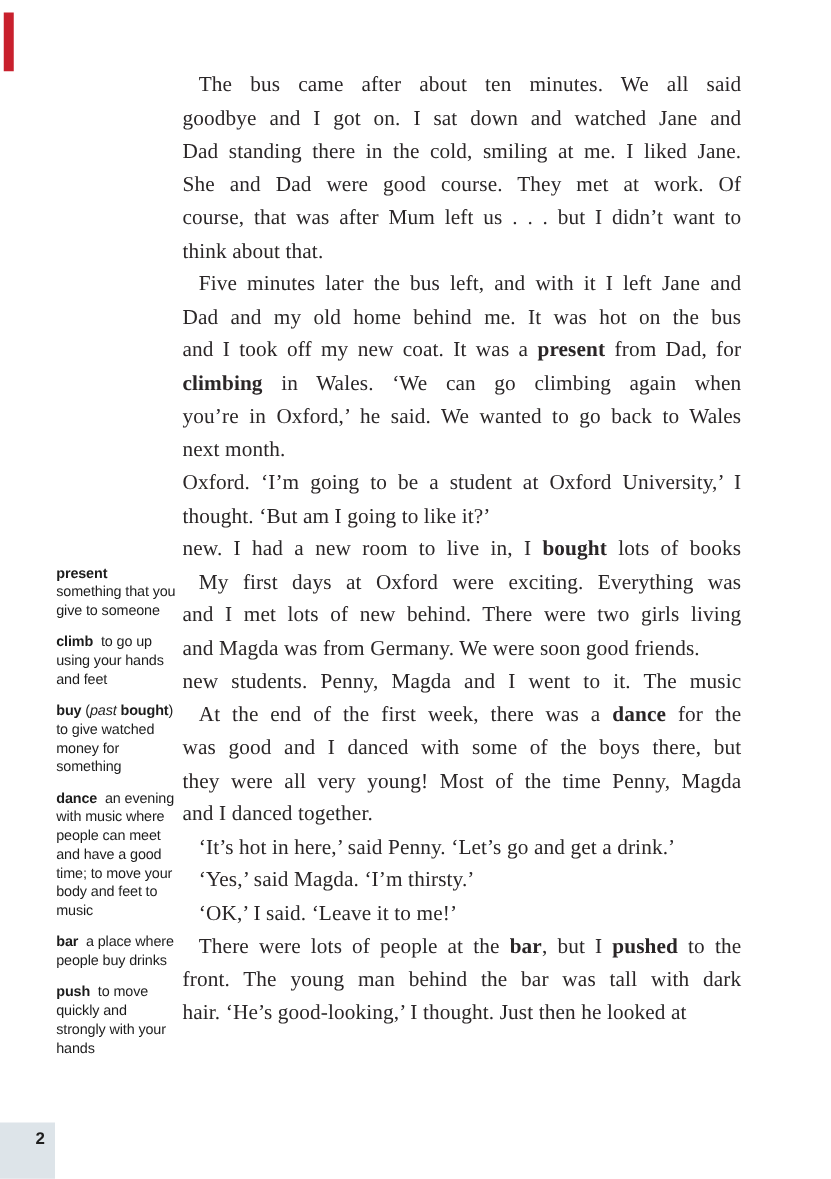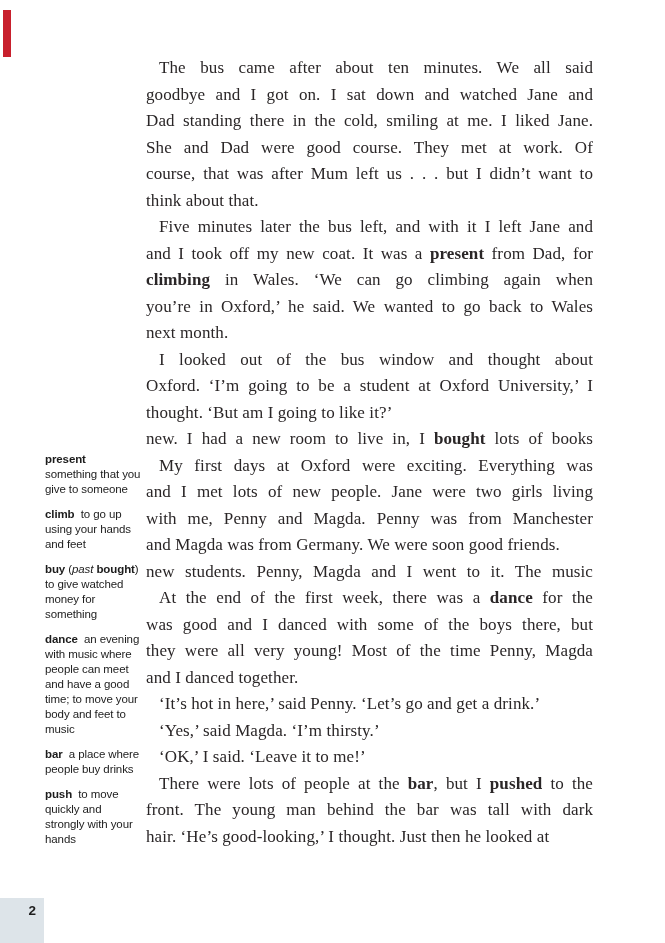--- a/index.html
+++ b/index.html
@@ -97,35 +97,34 @@
     <div class="paragraph">
       <div class="line first">The bus came after about ten minutes. We all said</div>
       <div class="line">goodbye and I got on. I sat down and watched Jane and</div>
       <div class="line">Dad standing there in the cold, smiling at me. I liked Jane.</div>
       <div class="line">She and Dad were good course. They met at work. Of</div>
       <div class="line">course, that was after Mum left us . . . but I didn’t want to</div>
       <div class="line last">think about that.</div>
     </div>
     <div class="paragraph">
       <div class="line first">Five minutes later the bus left, and with it I left Jane and</div>
+      <div class="line">Dad and my old home behind me. It was hot on the bus</div>
       <div class="line">and I took off my new coat. It was a <b>present</b> from Dad, for</div>
       <div class="line"><b>climbing</b> in Wales. ‘We can go climbing again when</div>
       <div class="line">you’re in Oxford,’ he said. We wanted to go back to Wales</div>
       <div class="line last">next month.</div>
     </div>
     <div class="paragraph">
-      <div class="line first">I looked out of the bus window and thought about</div>
       <div class="line">Oxford. ‘I’m going to be a student at Oxford University,’ I</div>
       <div class="line last">thought. ‘But am I going to like it?’</div>
     </div>
     <div class="paragraph">
       <div class="line">new. I had a new room to live in, I <b>bought</b> lots of books</div>
       <div class="line first">My first days at Oxford were exciting. Everything was</div>
-      <div class="line">and I met lots of new people. Jane were two girls living</div>
-      <div class="line">with me, Penny and Magda. Penny was from Manchester</div>
+      <div class="line">and I met lots of new behind. There were two girls living</div>
       <div class="line last">and Magda was from Germany. We were soon good friends.</div>
     </div>
     <div class="paragraph">
       <div class="line">new students. Penny, Magda and I went to it. The music</div>
       <div class="line first">At the end of the first week, there was a <b>dance</b> for the</div>
       <div class="line">was good and I danced with some of the boys there, but</div>
       <div class="line">they were all very young! Most of the time Penny, Magda</div>
       <div class="line last">and I danced together.</div>
     </div>
     <div class="paragraph">

